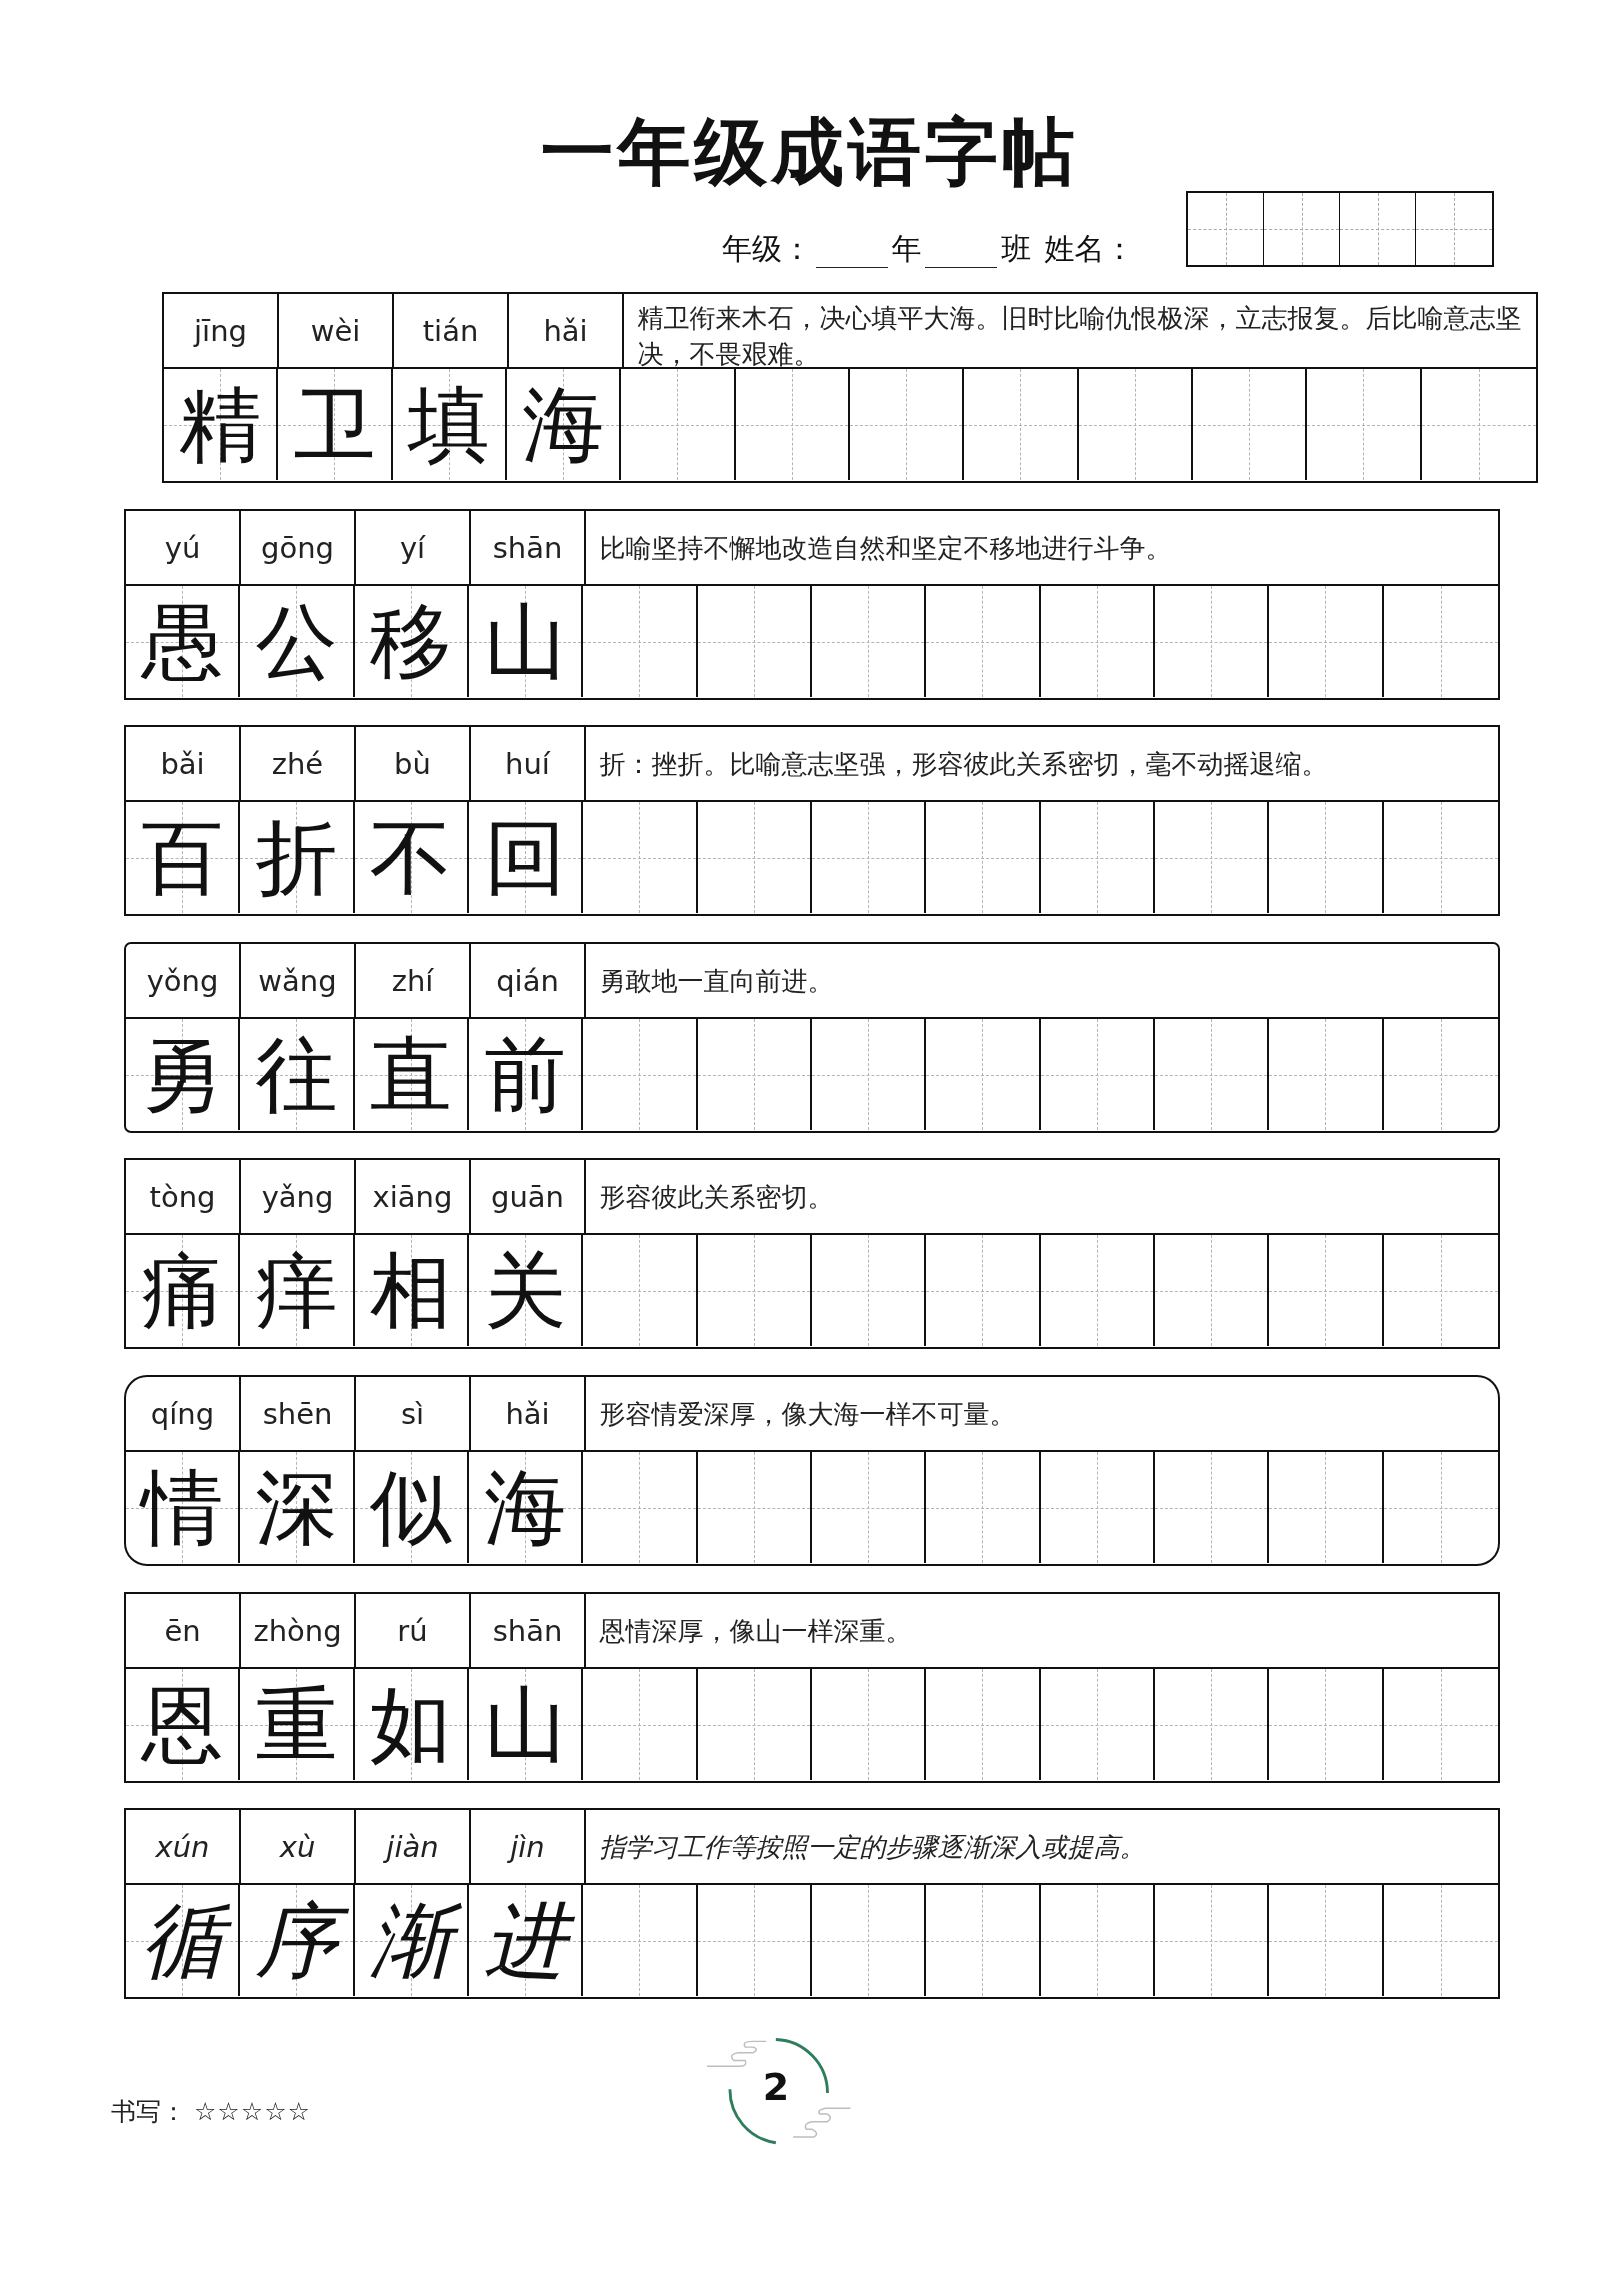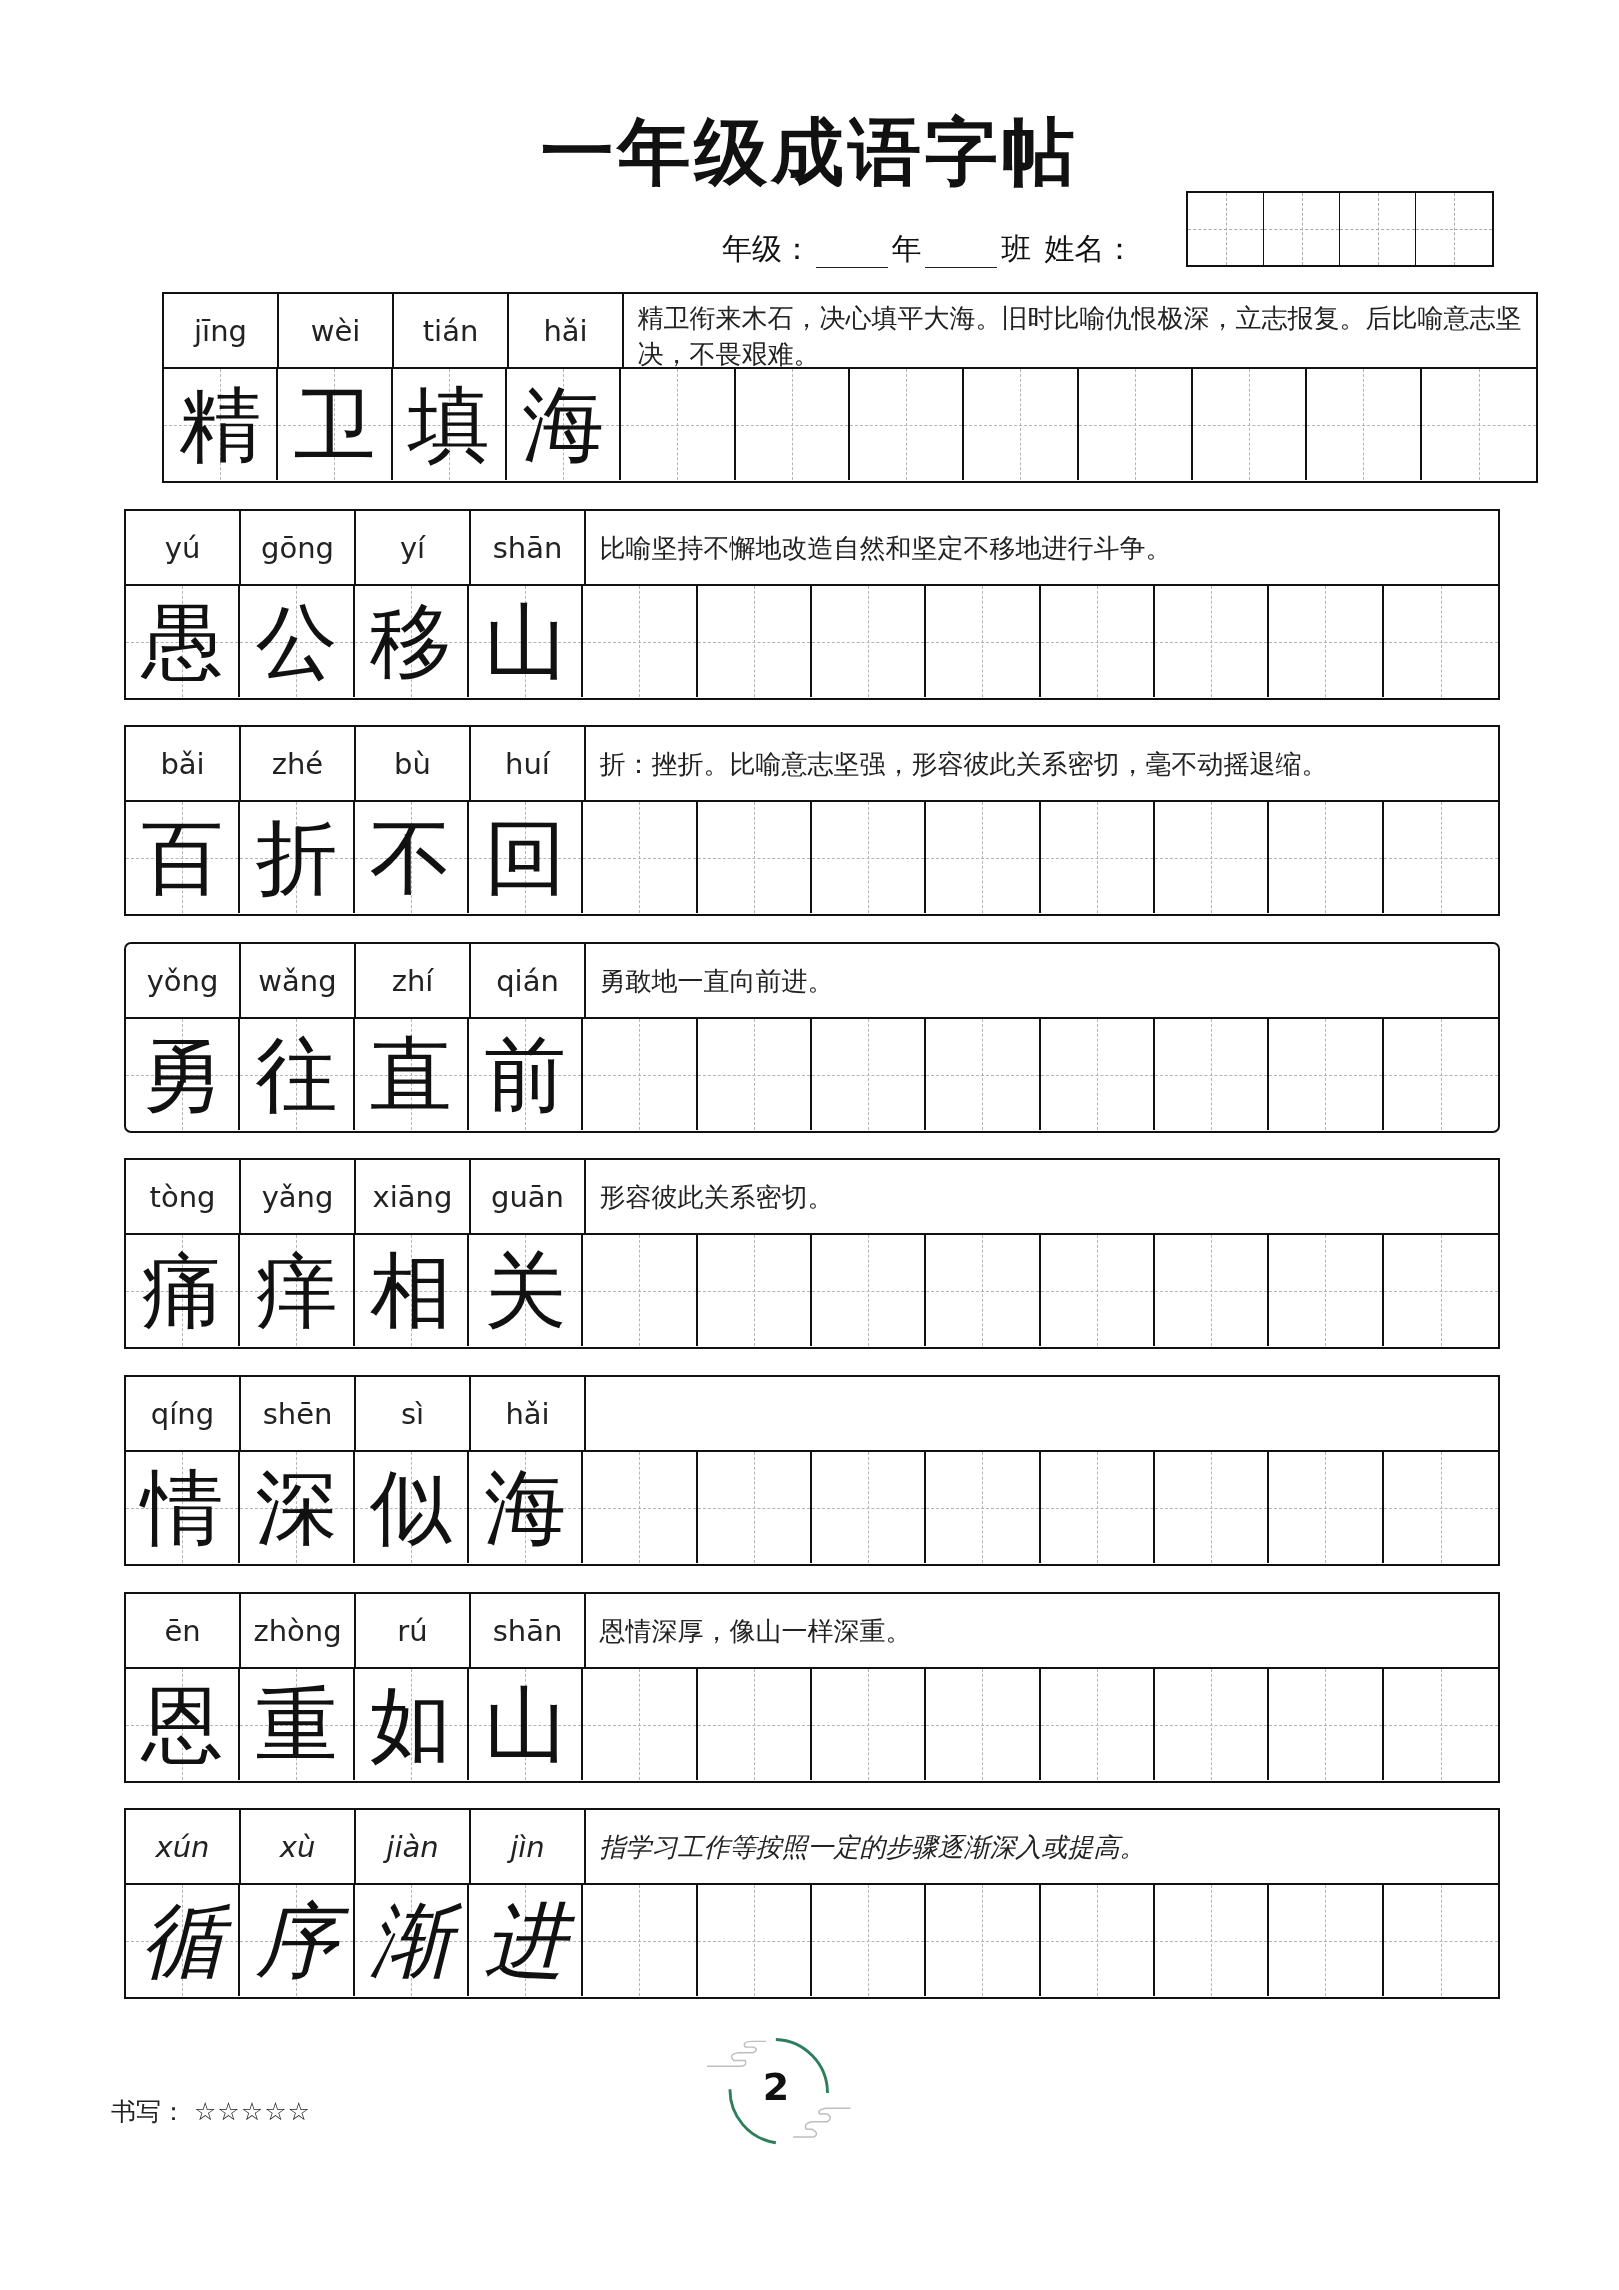--- a/index.html
+++ b/index.html
@@ -222,26 +222,27 @@
         <div class="ch-cell"></div>
         <div class="ch-cell"></div>
         <div class="ch-cell"></div>
         <div class="ch-cell"></div>
         <div class="ch-cell"></div>
         <div class="ch-cell"></div>
         <div class="ch-cell"></div>
         <div class="ch-cell"></div>
       </div>
     </div>
-    <div class="block" style="top: 1375px;">
+    <div class="block" style="top: 1375px; border-radius: 23px;">
       <div class="row-pinyin">
         <div class="py-cell">qíng</div>
         <div class="py-cell">shēn</div>
         <div class="py-cell">sì</div>
         <div class="py-cell">hǎi</div>
+        <div class="def-cell single">形容情爱深厚，像大海一样不可量。</div>
       </div>
       <div class="row-chars">
         <div class="ch-cell">
           <span class="ch-text">情</span>
         </div>
         <div class="ch-cell">
           <span class="ch-text">深</span>
         </div>
         <div class="ch-cell">
           <span class="ch-text">似</span>

